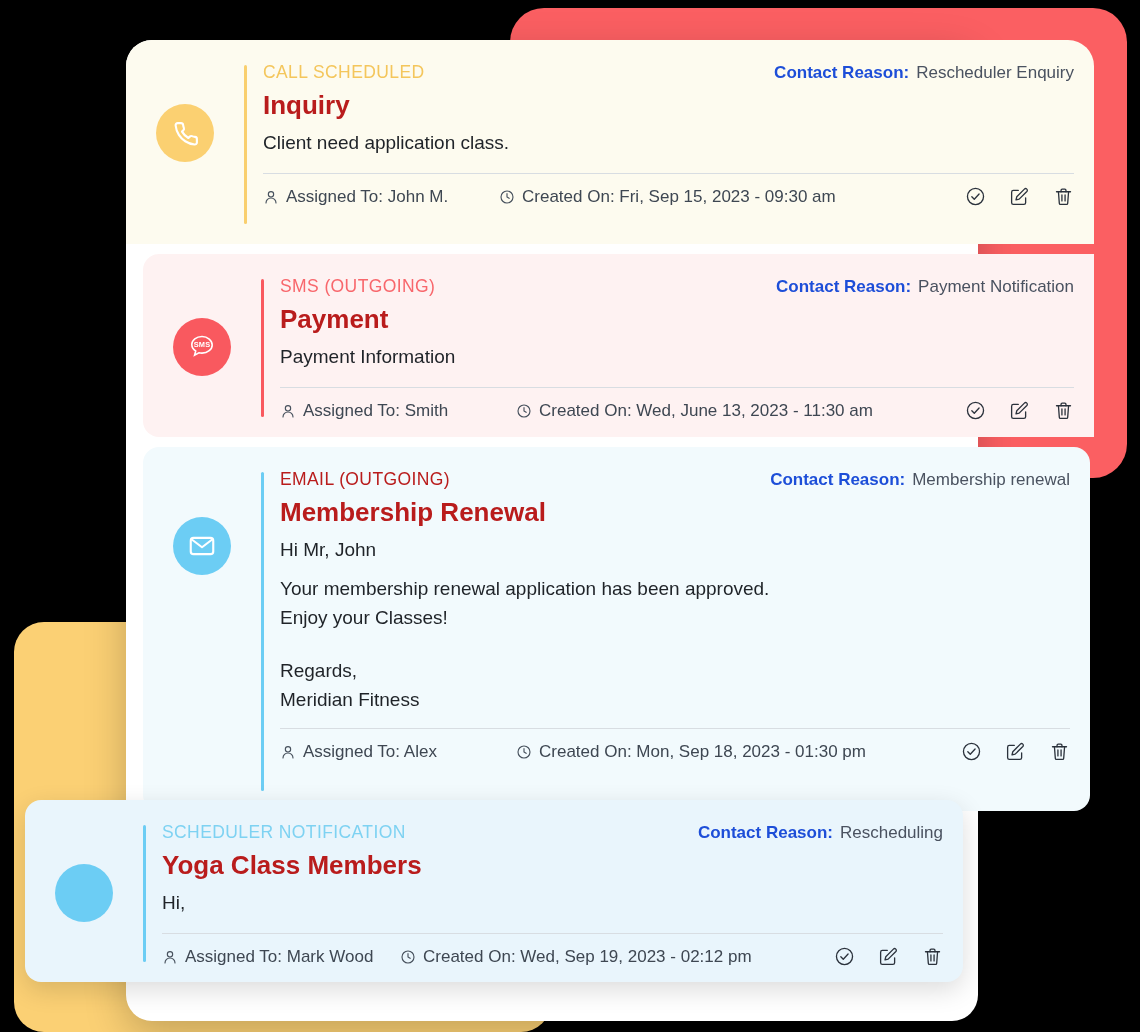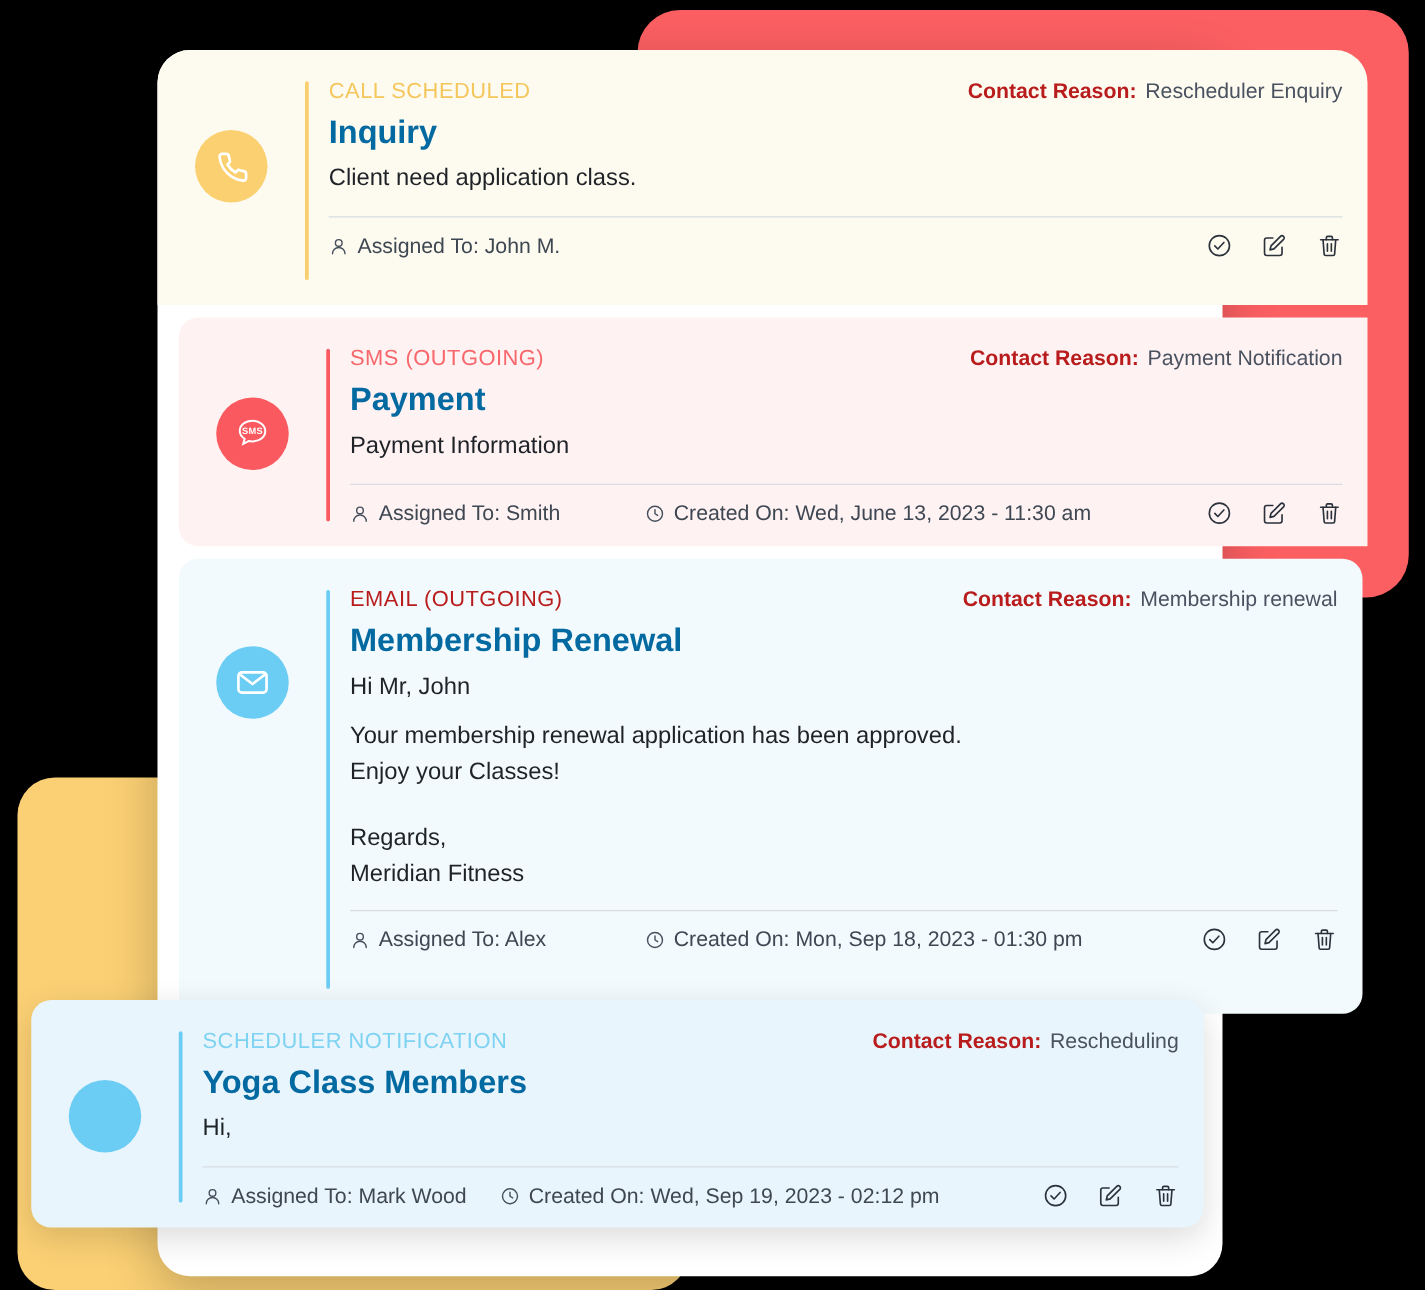--- a/index.html
+++ b/index.html
@@ -122,27 +122,27 @@
   .kicker.sms   { color: #F8676C; }
   .kicker.email { color: #b91c1c; }
   .kicker.bell  { color: #7ED2F2; }
 
   .reason {
     font-size: 17px;
     color: #3C4652;
     white-space: nowrap;
     padding-top: 1px;
   }
-  .reason b { font-weight: 700; color: #b91c1c; }
+  .reason b { font-weight: 700; color: #1d4ed8; }
   .reason span { color: #4A5260; margin-left: 7px; font-weight: 400; }
 
   .title {
     font-size: 26px;
     font-weight: 700;
-    color: #0369a1;
+    color: #b91c1c;
     margin-top: 6px;
     line-height: 1.25;
   }
   .snippet {
     font-size: 19px;
     color: #1F2328;
     margin-top: 7px;
     line-height: 1.5;
   }
   .snippet p { margin: 0; }
@@ -201,20 +201,27 @@
           <p>Client need application class.</p>
         </div>
         <div class="divider"></div>
         <div class="meta">
           <div class="m-item m-assigned">
             <svg width="16" height="16" viewBox="0 0 24 24" fill="none" stroke="#46505C" stroke-width="1.7" stroke-linecap="round" stroke-linejoin="round">
               <circle cx="12" cy="8" r="4"></circle>
                 <path d="M4.5 21a7.5 7.5 0 0 1 15 0"></path>
             </svg>
             <span>Assigned To: John M.</span>
+          </div>
+          <div class="m-item">
+            <svg width="16" height="16" viewBox="0 0 24 24" fill="none" stroke="#46505C" stroke-width="1.7" stroke-linecap="round" stroke-linejoin="round">
+              <circle cx="12" cy="12" r="9"></circle>
+                <path d="M12 7v5l3.2 2"></path>
+            </svg>
+            <span>Created On: Fri, Sep 15, 2023 - 09:30 am</span>
           </div>
           <div class="actions">
             <span class="act">
               <svg width="21" height="21" viewBox="0 0 24 24" fill="none" stroke="#2B323C" stroke-width="1.5" stroke-linecap="round" stroke-linejoin="round">
                 <circle cx="12" cy="12" r="9.2"></circle>
                   <path d="M7.8 12.3l2.8 2.8 5.5-6"></path>
               </svg>
             </span>
             <span class="act">
               <svg width="21" height="21" viewBox="0 0 24 24" fill="none" stroke="#2B323C" stroke-width="1.5" stroke-linecap="round" stroke-linejoin="round">

